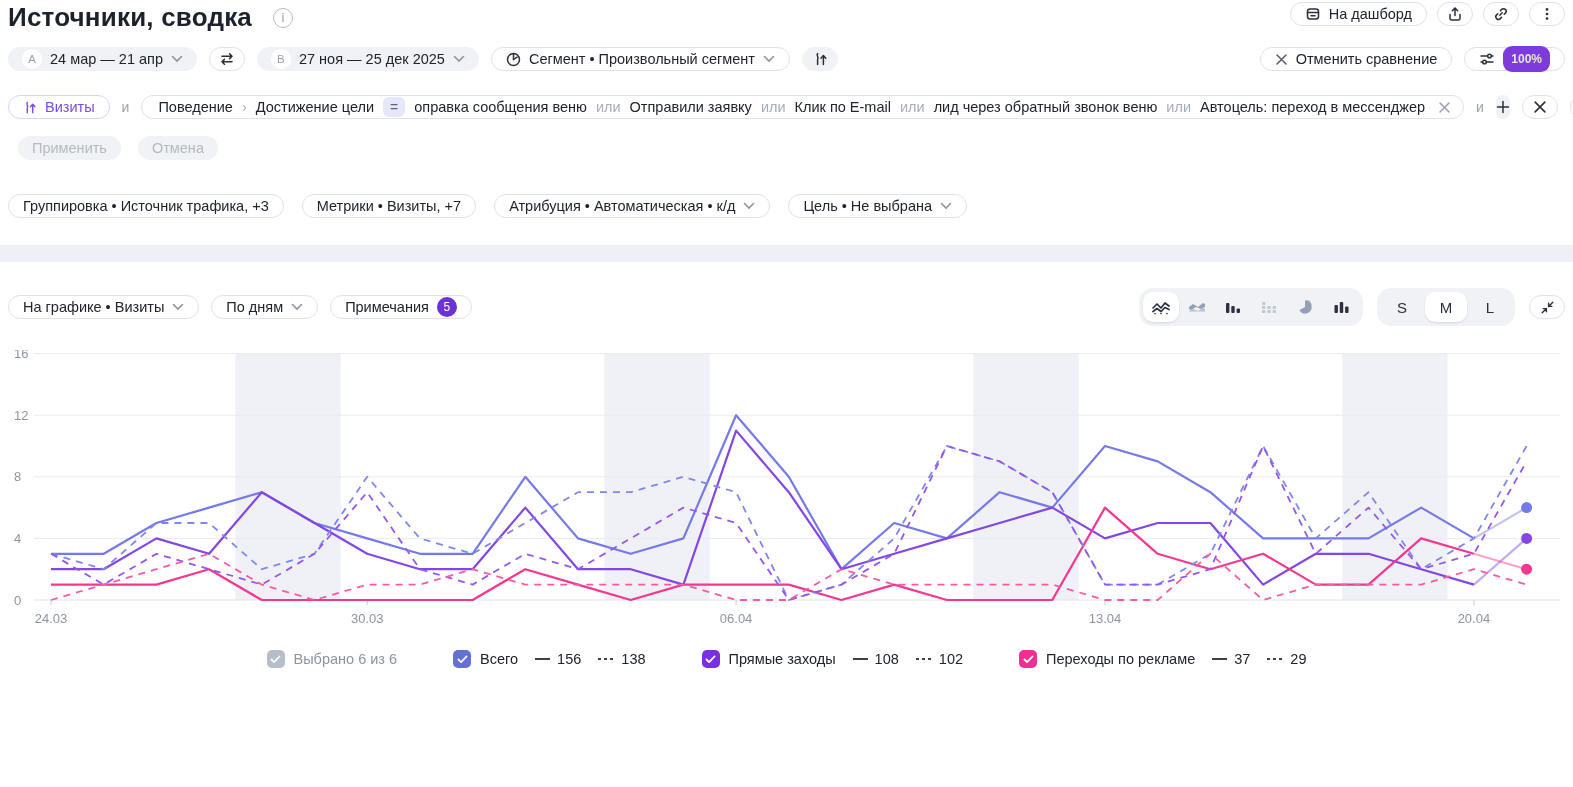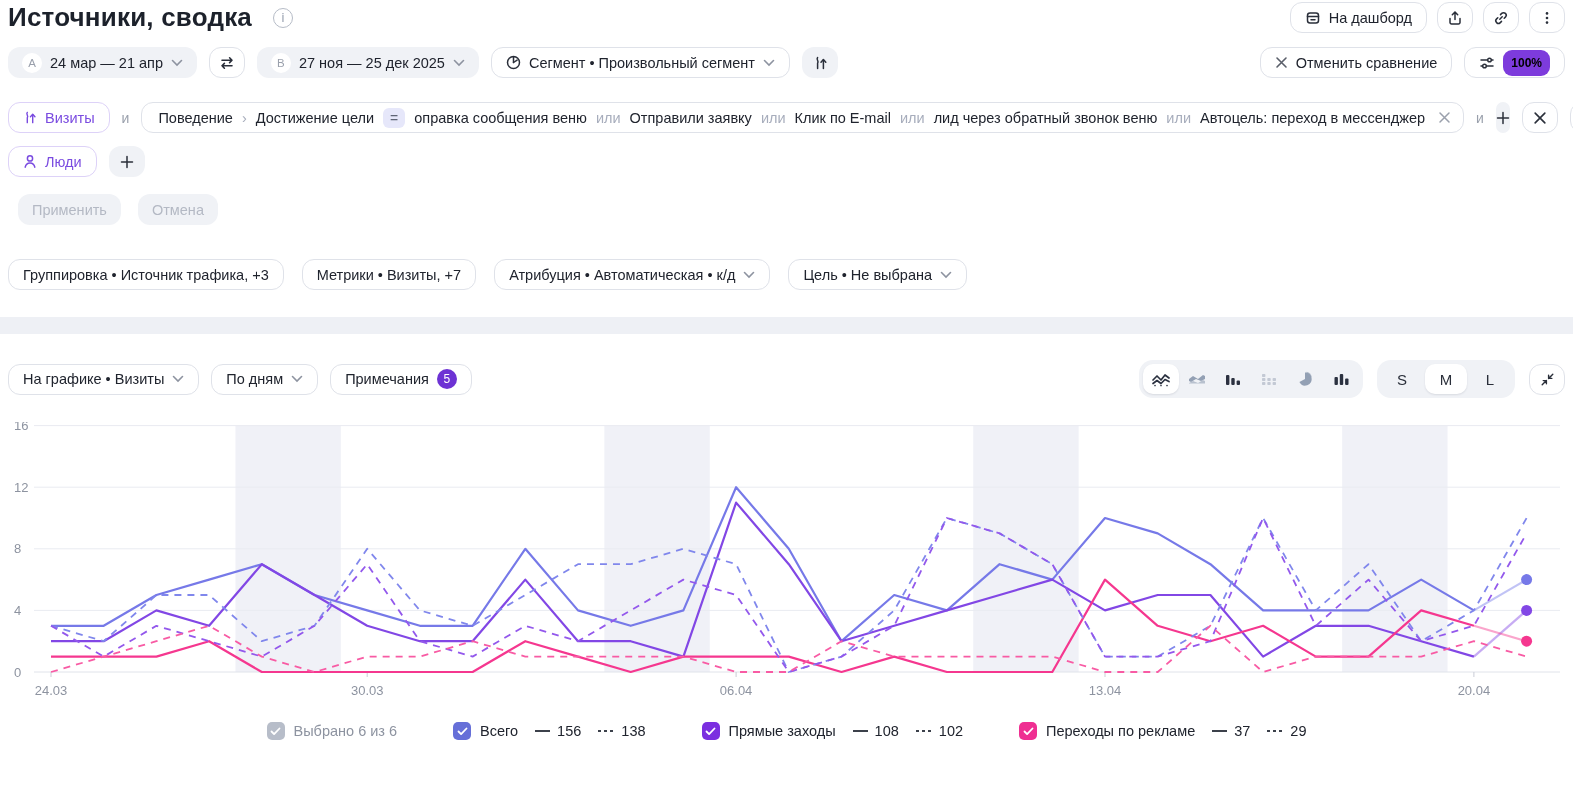--- a/index.html
+++ b/index.html
@@ -14,37 +14,37 @@
   
   .topbar { display:flex; align-items:flex-start; justify-content:space-between; padding-top:2px; }
   .title-wrap { display:flex; align-items:center; gap:21px; }
   .page-title { font-size:26px; font-weight:700; color:#1c212b; letter-spacing:.2px; }
   .info-circ { width:20px; height:20px; border-radius:50%; border:1.6px solid #b6bcc7; color:#b6bcc7;
     display:flex; align-items:center; justify-content:center; font-size:12px; font-weight:700; }
   .topbar-right { display:flex; gap:10px; align-items:center; padding-top:0; }
 
   
   .btn, .chip, .pill {
-    display:inline-flex; align-items:center; gap:8px; height:31px;
+    display:inline-flex; align-items:center; gap:8px; height:24px;
     border-radius:12px; padding:0 14px; font-size:14.5px; color:#20242e;
     background:#fff; border:1px solid #dfe2e9; cursor:pointer; white-space:nowrap;
   }
   .btn.icon-only { width:36px; padding:0; justify-content:center; }
   .btn.gray, .chip.gray { background:#f0f2f6; border:none; }
   .btn.disabled { background:#f0f2f6; border:none; color:#b4b9c4; cursor:default; }
   .chev { color:#8d93a0; display:inline-flex; }
   .xic  { color:#9aa0ac; display:inline-flex; }
   svg.ic { display:block; }
 
   
   .toolbar { display:flex; align-items:center; gap:12px; margin-top:14px; }
   .toolbar .spacer { flex:1; }
   .ab-badge { width:20px; height:20px; border-radius:50%; background:#fff; color:#9aa0ac;
     font-size:11.5px; display:flex; align-items:center; justify-content:center; }
-  .sampling-badge { background:#7d3bdc; color:#000000; font-size:12px; font-weight:700;
+  .sampling-badge { background:#7d3bdc; color:#e5e5e5; font-size:12px; font-weight:700;
     border-radius:9px; padding:6px 8px; }
 
   
   .filter-row { display:flex; align-items:center; gap:12px; margin-top:24px; }
   .purple-pill { color:#7a4be0; border-color:#ddd2f8; font-weight:400; }
   .conj { color:#9aa0ac; }
   .bigfilter { gap:9px; padding:0 12px 0 16px; }
   .bigfilter .gray-t { color:#a7adbc; }
   .op-chip { background:#e6e7fa; color:#5f6576; border-radius:6px; padding:2px 7px; font-size:14px; }
   .filter-right { margin-left:auto; display:flex; gap:12px; }
@@ -252,38 +252,20 @@
               <path d="M2 2l9 9M11 2l-9 9"></path>
             </svg>
         </span>
       </button>
       <button class="btn icon-only">
         
       </button>
     </div>
   </div>
 
-  <div class="people-row">
-    <button class="btn purple-pill">
-      <span>
-        <svg class="ic" width="14" height="15" viewBox="0 0 14 15" fill="none" stroke="#7a4be0" stroke-width="1.5" stroke-linecap="round">
-          <circle cx="7" cy="4.4" r="2.6"></circle>
-            <path d="M2.2 13.2c.6-2.8 2.4-4.2 4.8-4.2s4.2 1.4 4.8 4.2"></path>
-        </svg>
-      </span>
-      <span>Люди</span>
-    </button>
-    <button class="btn gray icon-only">
-      <span>
-        <svg class="ic" width="14" height="14" viewBox="0 0 14 14" fill="none" stroke="#2a2f3a" stroke-width="1.5" stroke-linecap="round">
-            <path d="M7 1.5v11M1.5 7h11"></path>
-          </svg>
-      </span>
-    </button>
-  </div>
 
   <div class="actions-row">
     <button class="btn disabled">Применить</button>
     <button class="btn disabled">Отмена</button>
   </div>
 
   <div class="chart-controls" style="margin-top:34px;gap:18px;">
     <button class="btn">Группировка • Источник трафика, +3</button>
     <button class="btn">Метрики • Визиты, +7</button>
     <button class="btn">

